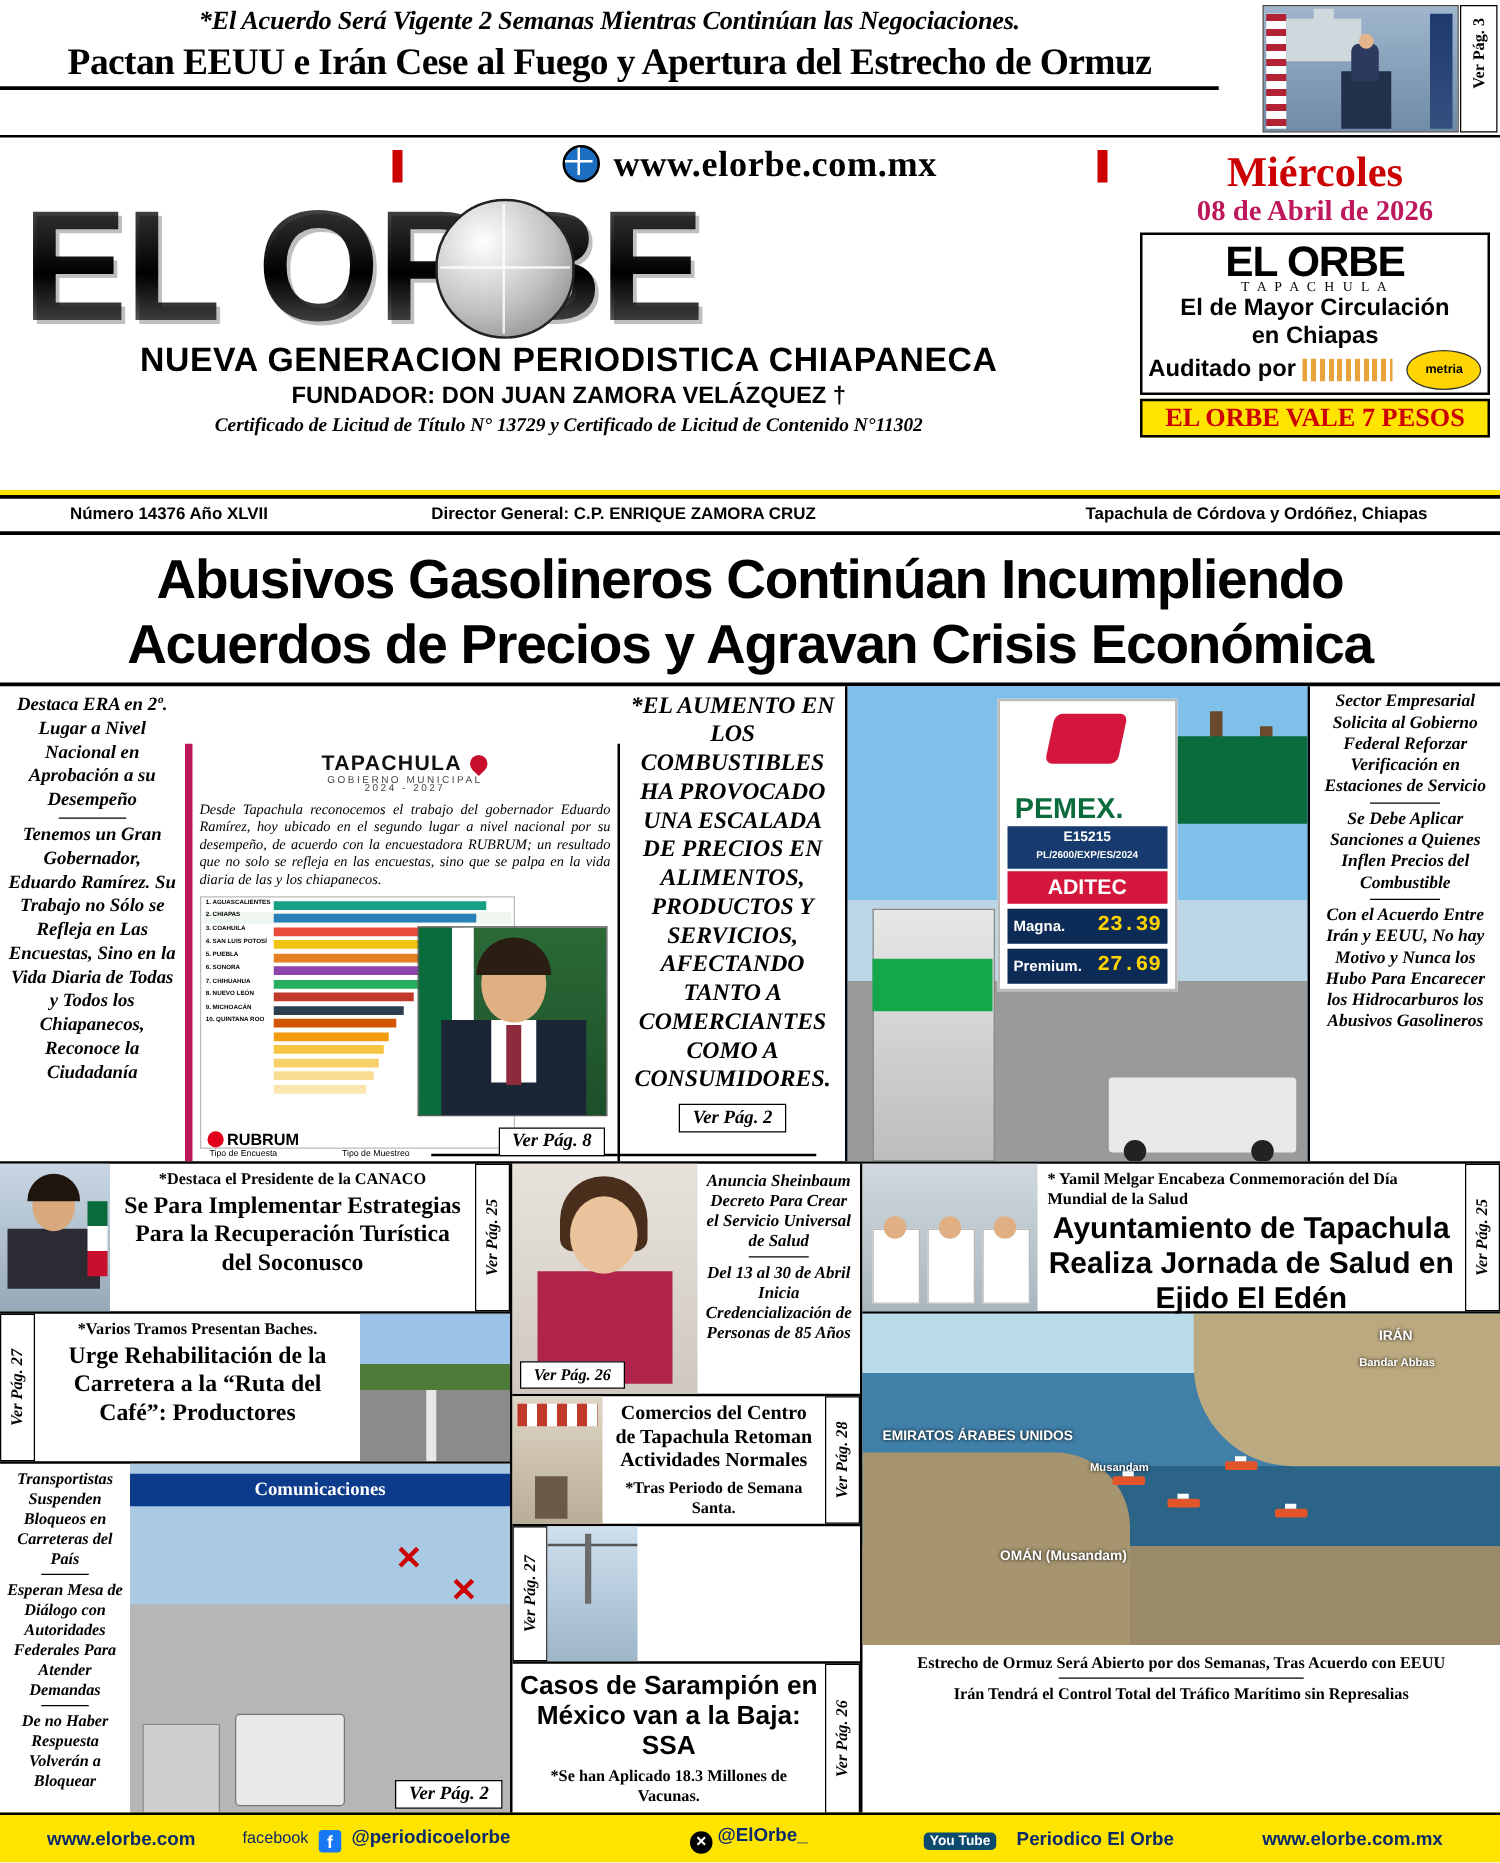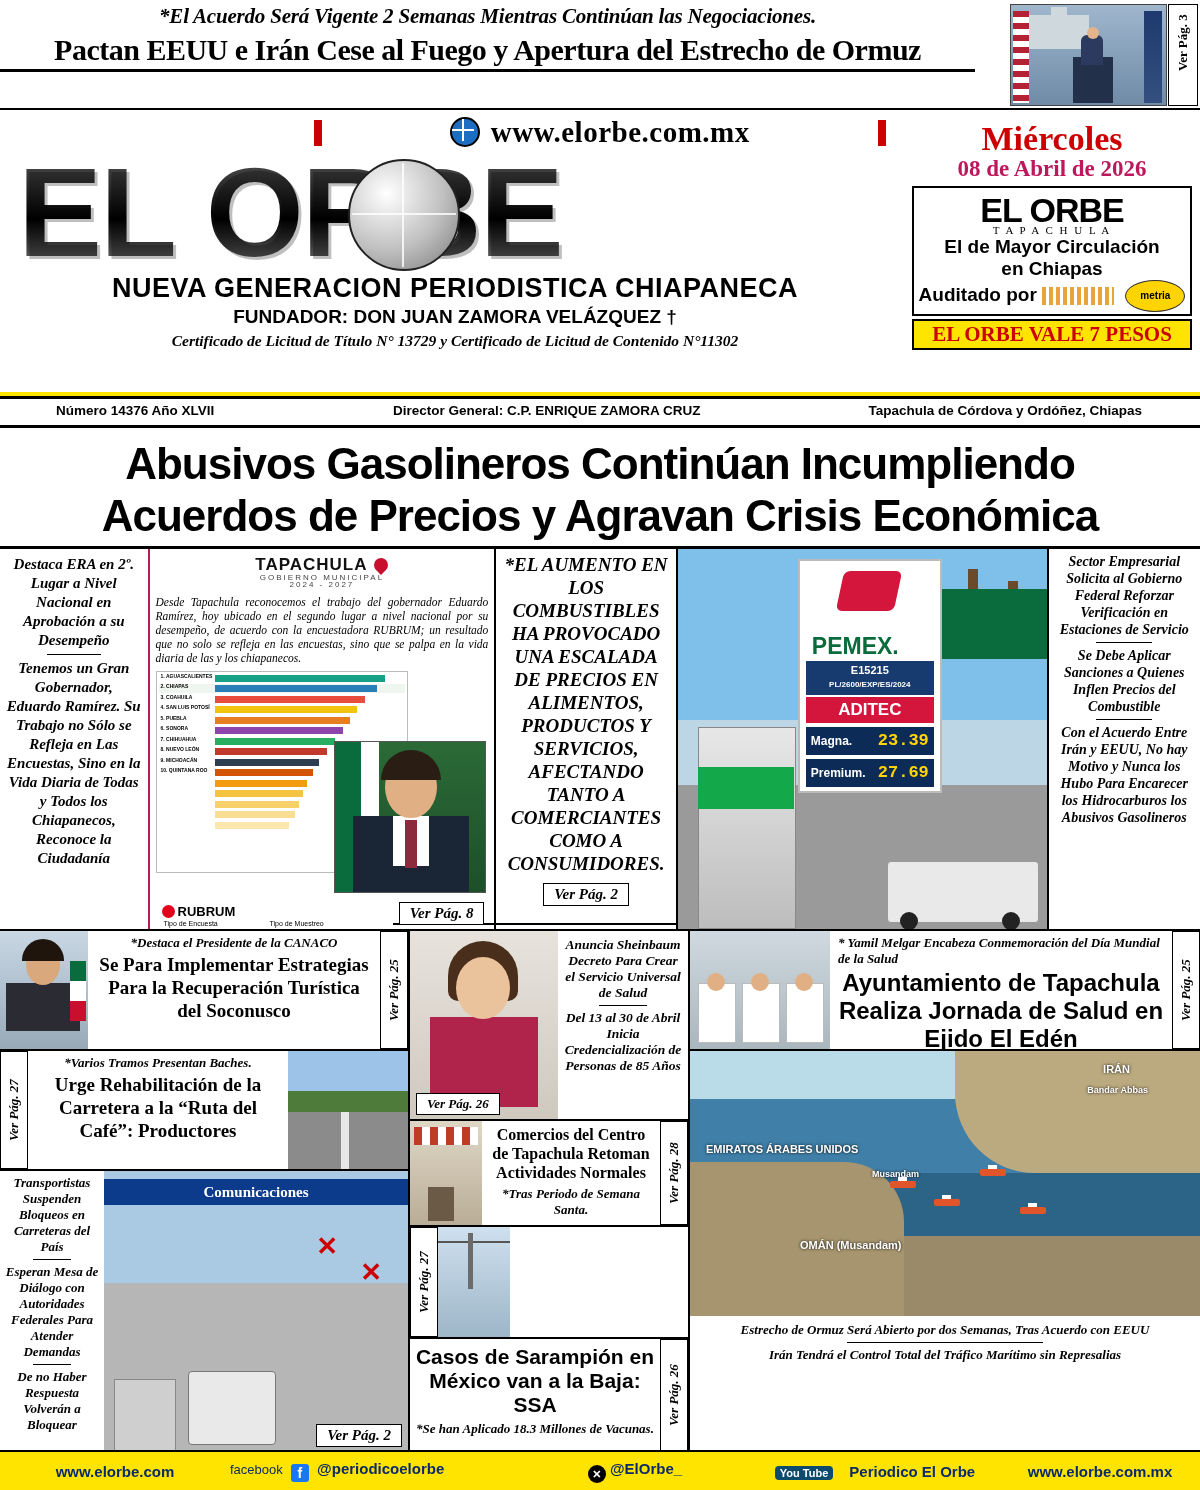--- a/index.html
+++ b/index.html
@@ -54,36 +54,36 @@
   .mh-box .sub{font-family:"Liberation Serif",serif;font-size:11px;letter-spacing:2px;margin-top:-4px;}
   .mh-box .l3{font-family:"Liberation Sans",sans-serif;font-weight:bold;font-size:19px;line-height:22px;}
   .mh-box .metria{display:inline-block;position:relative;width:58px;height:30px;border-radius:50%;background:#ffd400;border:1px solid #333;font-size:10px;font-weight:bold;line-height:30px;vertical-align:middle;margin-left:6px;}
   .mh-box .bars{display:inline-block;width:72px;height:18px;background:repeating-linear-gradient(90deg,#e8a33d 0 4px,#fff 4px 7px);vertical-align:middle;}
   .mh-price{margin-top:3px;background:#ffe400;border:2px solid #000;font-family:"Liberation Serif",serif;font-weight:bold;font-size:21px;color:#c00;text-align:center;padding:1px 0;}
 
   
   .strip{height:26px;border-top:3px solid #000;border-bottom:3px solid #000;background:#fff;position:relative;}
   .strip .yellowline{position:absolute;left:0;right:0;top:-7px;height:4px;background:#ffe400;}
   .strip div{position:absolute;top:4px;font-family:"Liberation Sans",sans-serif;font-size:13.5px;font-weight:bold;}
-  .strip .s1{left:56px;} .strip .s2{left:345px;margin-left:48px;} .strip .s3{right:58px;color:#000;}
+  .strip .s1{left:56px;} .strip .s2{left:345px;} .strip .s3{right:58px;color:#000;}
 
   
   .headline{padding:10px 14px 4px;border-bottom:3px solid #000;}
   .headline div{font-family:"Liberation Sans",sans-serif;font-weight:bold;font-size:44px;line-height:52px;text-align:center;letter-spacing:-1px;}
   .ital{font-family:"Liberation Serif",serif;font-style:italic;font-weight:bold;text-align:center;}
   .sep{width:40%;margin:4px auto;border-top:1px solid #000;}
   .verpag{display:inline-block;border:1px solid #000;padding:2px 10px;font-family:"Liberation Serif",serif;font-style:italic;font-weight:bold;font-size:15px;background:#fff;}
   .vp-rot{border:1px solid #000;width:26px;display:flex;align-items:center;justify-content:center;}
   .vp-rot span{transform:rotate(-90deg);white-space:nowrap;font-family:"Liberation Serif",serif;font-style:italic;font-weight:bold;font-size:13px;}
 
   
   .s1row{display:flex;border-bottom:2px solid #000;height:380px;}
   .s1a{width:148px;padding:6px 6px 0;box-sizing:border-box;}
   .s1a p{margin:0;font-family:"Liberation Serif",serif;font-style:italic;font-weight:bold;font-size:15px;line-height:19px;text-align:center;}
-  .s1b{width:350px;border-left:2px solid #be185d;border-right:2px solid #000;padding:6px;box-sizing:border-box;position:relative;}
+  .s1b{width:350px;border-left:6px solid #be185d;border-right:2px solid #000;padding:6px;box-sizing:border-box;position:relative;margin-top:46px;}
   .tap-logo{text-align:center;font-family:"Liberation Sans",sans-serif;font-weight:bold;font-size:17px;letter-spacing:1px;color:#111;}
   .tap-logo .pin{display:inline-block;width:14px;height:14px;background:#c8102e;border-radius:50% 50% 50% 0;transform:rotate(-45deg);vertical-align:-2px;margin:0 1px;}
   .tap-sub{text-align:center;font-size:8px;letter-spacing:2px;color:#444;margin-top:-2px;}
   .s1b .body{font-family:"Liberation Serif",serif;font-style:italic;font-size:11.5px;line-height:14px;text-align:justify;margin-top:6px;}
   .rubrum-chart{margin-top:6px;width:250px;height:200px;border:1px solid #bbb;background:#fff;position:relative;overflow:hidden;}
   .rubrum-chart .rowbar{height:9px;margin:1.5px 2px;position:relative;}
   .rubrum-chart .lbl{position:absolute;left:2px;top:-1px;font-size:5px;font-weight:bold;}
   .rubrum-chart .bar{position:absolute;left:56px;top:1px;height:7px;}
   .gov-photo{position:absolute;right:8px;bottom:36px;width:150px;height:150px;background:linear-gradient(#2b6a37,#1d4f29);overflow:hidden;border:1px solid #555;}
   .gov-photo .face{position:absolute;left:50px;top:14px;width:52px;height:62px;border-radius:26px/32px;background:#e0b084;}
@@ -122,21 +122,21 @@
   
   .s2{display:flex;height:520px;border-bottom:2px solid #000;}
   .s2 .leftcol{width:410px;border-right:2px solid #000;box-sizing:border-box;display:flex;flex-direction:column;}
   .s2 .midcol{width:280px;border-right:2px solid #000;box-sizing:border-box;display:flex;flex-direction:column;}
   .s2 .rightcol{flex:1;box-sizing:border-box;display:flex;flex-direction:column;}
 
   .block{border-bottom:2px solid #000;box-sizing:border-box;}
   .block:last-child{border-bottom:none;}
   .bt{font-family:"Liberation Serif",serif;font-weight:bold;font-size:19px;line-height:23px;text-align:center;}
   .bt.small{font-size:16px;line-height:19px;}
-  .cap{font-family:"Liberation Serif",serif;font-style:italic;font-weight:bold;font-size:13px;text-align:center;line-height:16px;}
+  .cap{font-family:"Liberation Serif",serif;font-weight:bold;font-size:13px;text-align:center;line-height:16px;}
 
   .photo{background:#ccc;position:relative;overflow:hidden;}
   .ph-canaco{background:linear-gradient(#c9d7e4,#98a9b8);}
   .ph-canaco .p-head{position:absolute;left:26px;top:14px;width:34px;height:40px;border-radius:17px/20px;background:#d9a87c;}
   .ph-canaco .p-hair{position:absolute;left:22px;top:8px;width:42px;height:22px;border-radius:21px 21px 0 0;background:#20150c;}
   .ph-canaco .p-body{position:absolute;left:6px;top:52px;width:74px;height:48px;background:#2b2b33;}
   .ph-canaco .p-flag{position:absolute;right:2px;top:30px;width:16px;height:60px;background:linear-gradient(#0a6b3c 0 33%,#fff 33% 66%,#c8102e 66%);}
 
   .ph-road{background:linear-gradient(#9dc4e8 0 34%,#4e7a3a 34% 52%,#8b8b8b 52%);}
   .ph-road:after{content:"";position:absolute;left:44%;top:52%;width:8px;height:48%;background:#fff;opacity:.8;}
@@ -518,21 +518,21 @@
         <div style="padding:6px 10px;">
           <div class="cap">Estrecho de Ormuz Será Abierto por dos Semanas, Tras Acuerdo con EEUU</div>
           <div class="sep"></div>
           <div class="cap">Irán Tendrá el Control Total del Tráfico Marítimo sin Represalias</div>
         </div>
       </div>
     </div>
   </div>
 
   <div class="footer">
-    <div style="width:230px;text-align:center;" class="it">www.elorbe.com</div>
+    <div style="width:194px;text-align:center;" class="it">www.elorbe.com</div>
     <div style="width:290px;" class="it">
       <span style="font-weight:normal;font-size:13px;">facebook</span>
       <span class="fb">f</span>
       <span>@periodicoelorbe</span>
     </div>
     <div style="width:230px;text-align:center;" class="it">
       <span class="xlogo">✕</span><span>@ElOrbe_</span>
     </div>
     <div style="width:250px;text-align:center;" class="it">
       <span class="yt">You Tube</span><span>Periodico El Orbe</span>

